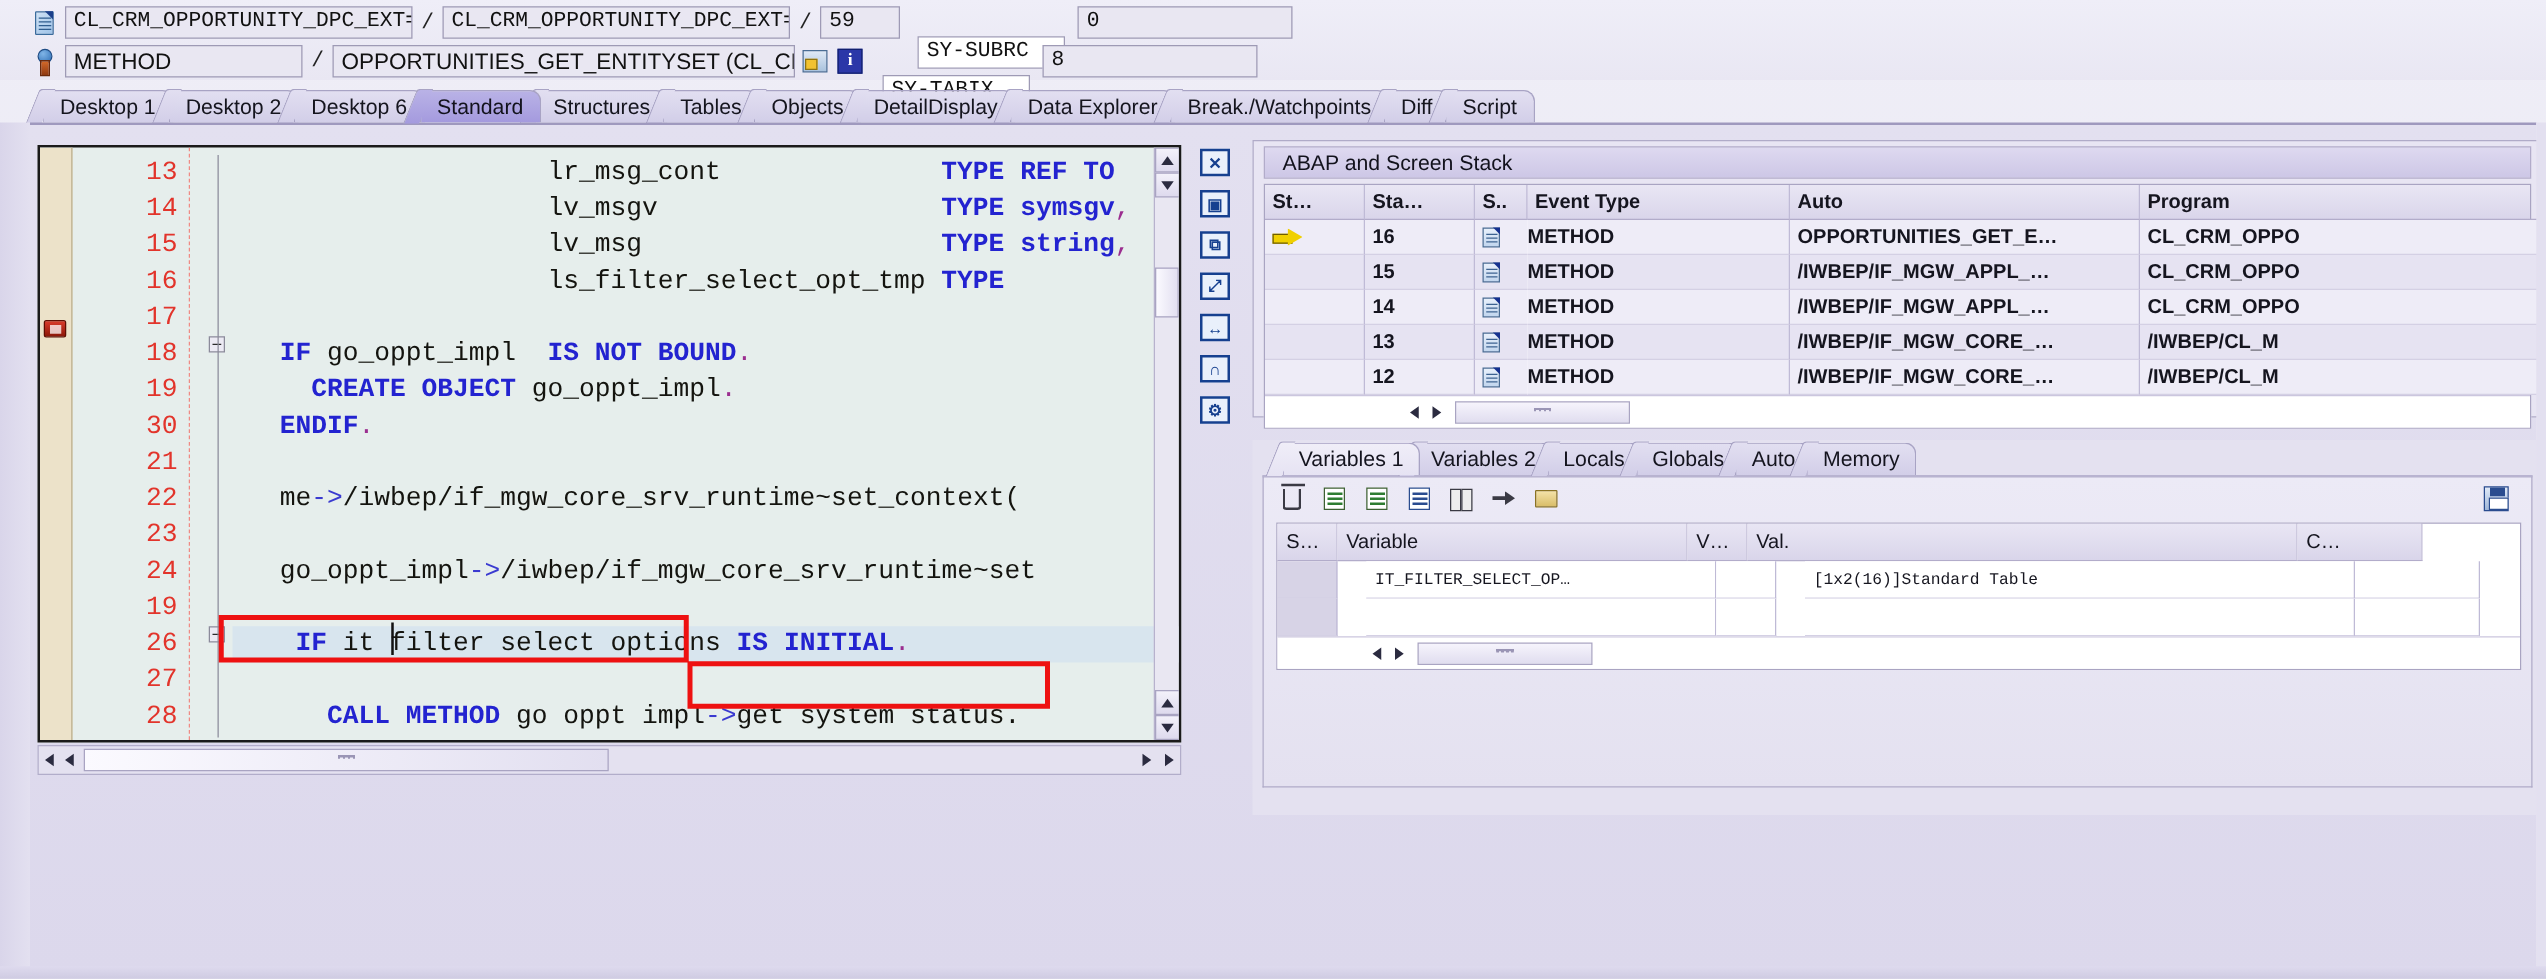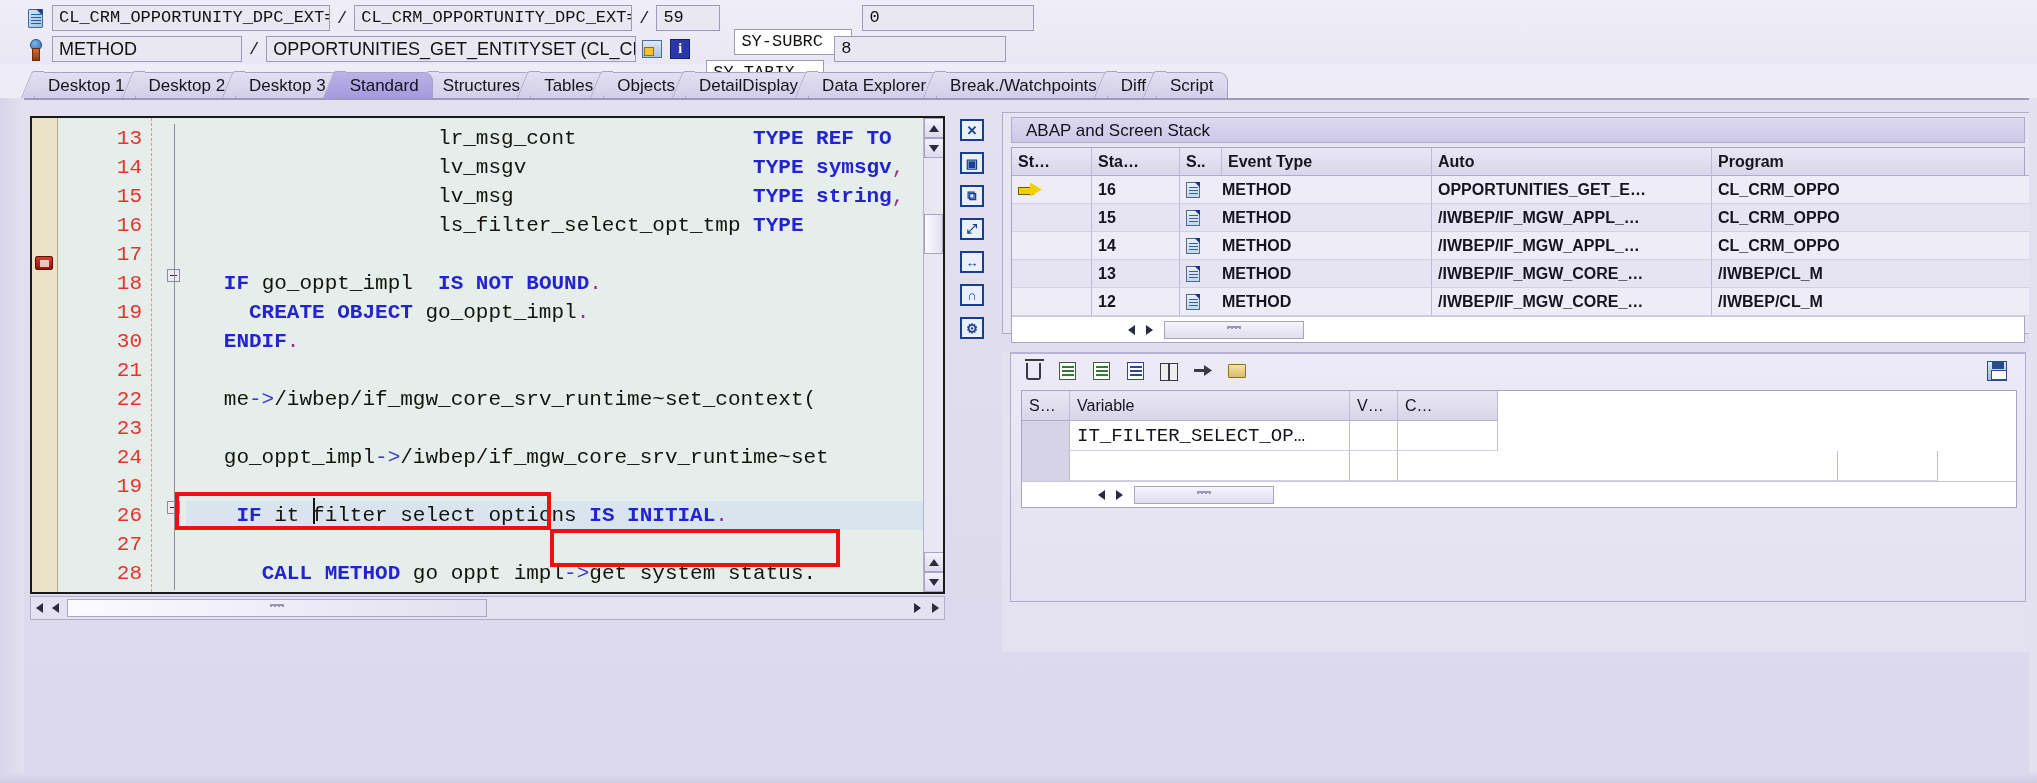--- a/index.html
+++ b/index.html
@@ -354,21 +354,21 @@
   .vgrow { display:flex; height: 30px; }
   .vgcell {
     border-right:1px solid #bfbad6; border-bottom:1px solid #d4d0e4;
     padding: 0 7px; display:flex; align-items:center;
     font-size:16px; color:#15151f; white-space:nowrap; overflow:hidden;
     background:#fff;
   }
   .vghead .vgcell{
     background: linear-gradient(180deg,#e9e6f4,#d9d5ea); border-bottom:1px solid #b2acca;
   }
-  .vgcell.mono { font-family:"Liberation Mono", monospace; font-size:19px; }
+  .vgcell.mono { font-family:"Liberation Mono", monospace; font-size:13px;margin-left:23px; }
   .vgcell.grayblock { background:#d7d3e6 !important; }
   .vgrid-nav {
     display:flex;align-items:center;height:26px;background:#fff;border-top:1px solid #cbc6de;
     padding-left:70px;
   }
 
   
   .botstrip {
     position:absolute; left:0; bottom:0; width: 2037px; height: 10px;
     background: linear-gradient(180deg,#dedaee,#cfcbe2);
@@ -418,21 +418,21 @@
     <div style="width:14px"></div>
     <div class="fld white w-f4">SY-TABIX</div>
     <div style="width:10px"></div>
     <div class="fld w-f5">8</div>
   </div>
 </div>
 
 <div class="tabbar" id="tabbar">
     <div class="tab">Desktop 1</div>
     <div class="tab">Desktop 2</div>
-    <div class="tab">Desktop 3</div>
+    <div class="tab">Desktop 6</div>
     <div class="tab active">Standard</div>
     <div class="tab">Structures</div>
     <div class="tab">Tables</div>
     <div class="tab">Objects</div>
     <div class="tab">DetailDisplay</div>
     <div class="tab">Data Explorer</div>
     <div class="tab">Break./Watchpoints</div>
     <div class="tab">Diff</div>
     <div class="tab">Script</div>
   </div>
@@ -628,20 +628,28 @@
             <i class="arw rt"></i>
           </span>
         <span class="nav-thumb">
             <span class="grip"></span>
           </span>
       </div>
     </div>
   </div>
 
   <div class="vars-panel">
+    <div class="vtabs" id="vtabs">
+        <div class="vtab active">Variables 1</div>
+        <div class="vtab">Variables 2</div>
+        <div class="vtab">Locals</div>
+        <div class="vtab">Globals</div>
+        <div class="vtab">Auto</div>
+        <div class="vtab">Memory</div>
+      </div>
     <div class="vars-body">
       <div class="vtoolbar" id="vtoolbar">
           <div class="vtb">
             <span class="trash"></span>
           </div>
           <div class="vtb">
             <span class="sheet"></span>
           </div>
           <div class="vtb">
             <span class="sheet"></span>
@@ -660,27 +668,29 @@
           </div>
           <div class="vtb" style="margin-left: auto; margin-right: 16px;">
             <span class="save-ic"></span>
           </div>
         </div>
       <div class="vgrid">
         <div class="vgrow vghead" id="vars-head">
             <div class="vgcell" style="flex: 0 0 48px;">S…</div>
             <div class="vgcell" style="flex: 0 0 280px;">Variable</div>
             <div class="vgcell" style="flex: 0 0 48px;">V…</div>
+            <div class="vgcell" style="flex: 0 0 440px;">Val.</div>
             <div class="vgcell" style="flex: 0 0 100px;">C…</div>
           </div>
         <div id="vars-rows">
             <div class="vgrow">
               <div class="vgcell grayblock" style="flex: 0 0 48px;"></div>
               <div class="vgcell mono" style="flex: 0 0 280px;">IT_FILTER_SELECT_OP…</div>
               <div class="vgcell" style="flex: 0 0 48px;"></div>
+              <div class="vgcell mono" style="flex: 0 0 440px;">[1x2(16)]Standard Table</div>
               <div class="vgcell" style="flex: 0 0 100px;"></div>
             </div>
             <div class="vgrow">
               <div class="vgcell grayblock" style="flex: 0 0 48px;"></div>
               <div class="vgcell mono" style="flex: 0 0 280px;"></div>
               <div class="vgcell" style="flex: 0 0 48px;"></div>
               <div class="vgcell mono" style="flex: 0 0 440px;"></div>
               <div class="vgcell" style="flex: 0 0 100px;"></div>
             </div>
           </div>

